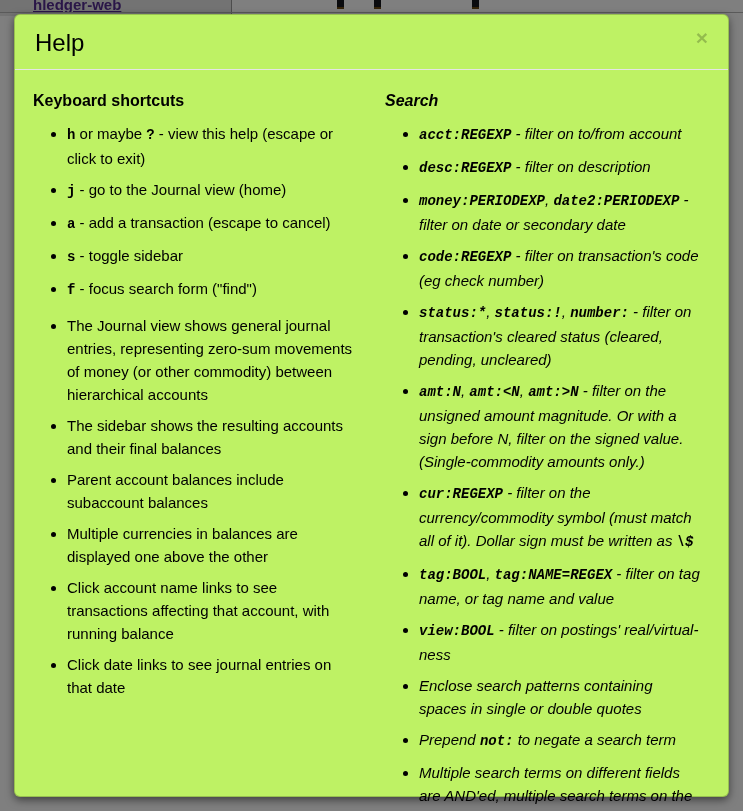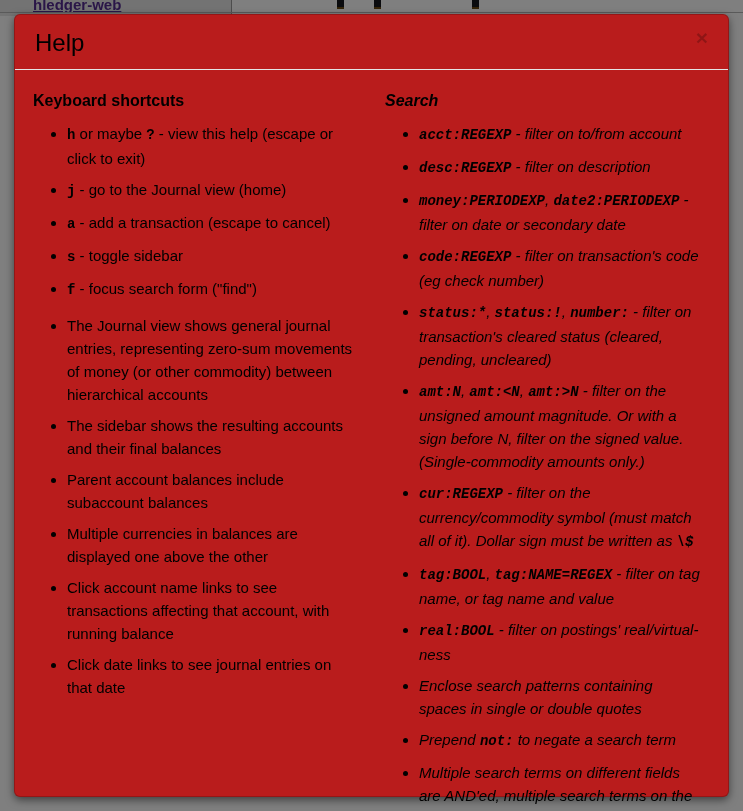--- a/index.html
+++ b/index.html
@@ -38,21 +38,21 @@
   .frag.f1 { left: 337px; }
   .frag.f2 { left: 374px; }
   .frag.f3 { left: 472px; }
 
   
   .overlay { position: absolute; inset: 0; background: var(--overlay); }
 
   
   .modal {
     position: absolute; left: 14px; top: 14px; width: 715px; height: 783px;
-    background: #b91c1c;
+    background: #bef264;
     border: 1px solid rgba(0,0,0,0.2);
     border-radius: 6px;
     box-shadow: 0 3px 9px rgba(0,0,0,0.5);
   }
   .modal-header {
     position: relative;
     padding: 13px 20px 12px 20px;
     border-bottom: 1px solid var(--divider);
   }
   .modal-title {
@@ -142,21 +142,21 @@
         <h3>Search</h3>
         <ul>
           <li><code>acct:REGEXP</code> - filter on to/from account</li>
           <li><code>desc:REGEXP</code> - filter on description</li>
           <li><code>money:PERIODEXP</code>, <code>date2:PERIODEXP</code> - filter on date or secondary date</li>
           <li><code>code:REGEXP</code> - filter on transaction's code (eg check number)</li>
           <li><code>status:*</code>, <code>status:!</code>, <code>number:</code> - filter on transaction's cleared status (cleared, pending, uncleared)</li>
           <li><code>amt:N</code>, <code>amt:&lt;N</code>, <code>amt:&gt;N</code> - filter on the unsigned amount magnitude. Or with a sign before N, filter on the signed value. (Single-commodity amounts only.)</li>
           <li><code>cur:REGEXP</code> - filter on the currency/commodity symbol (must match all of it). Dollar sign must be written as <code>\$</code></li>
           <li><code>tag:BOOL</code>, <code>tag:NAME=REGEX</code> - filter on tag name, or tag name and value</li>
-          <li><code>real:BOOL</code> - filter on postings' real/virtual-ness</li>
+          <li><code>view:BOOL</code> - filter on postings' real/virtual-ness</li>
           <li>Enclose search patterns containing spaces in single or double quotes</li>
           <li>Prepend <code>not:</code> to negate a search term</li>
           <li>Multiple search terms on different fields are AND'ed, multiple search terms on the same field are OR'ed</li>
           <li>These search above also work with command-line hledger</li>
         </ul>
       </div>
   </div>
 </div>
 
 </body></html>

